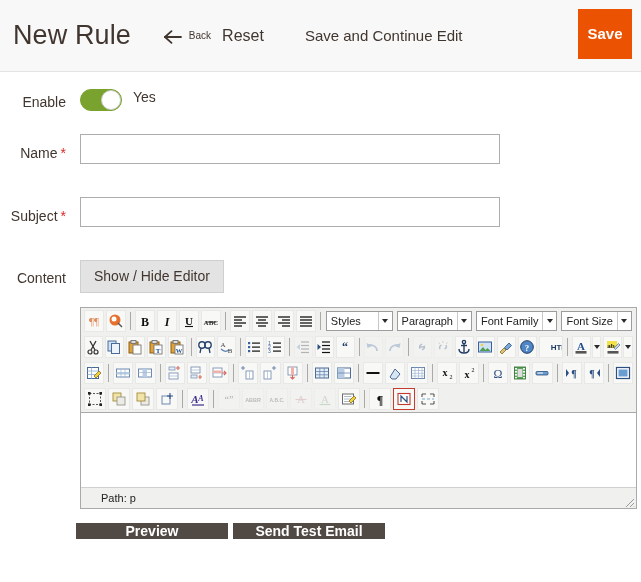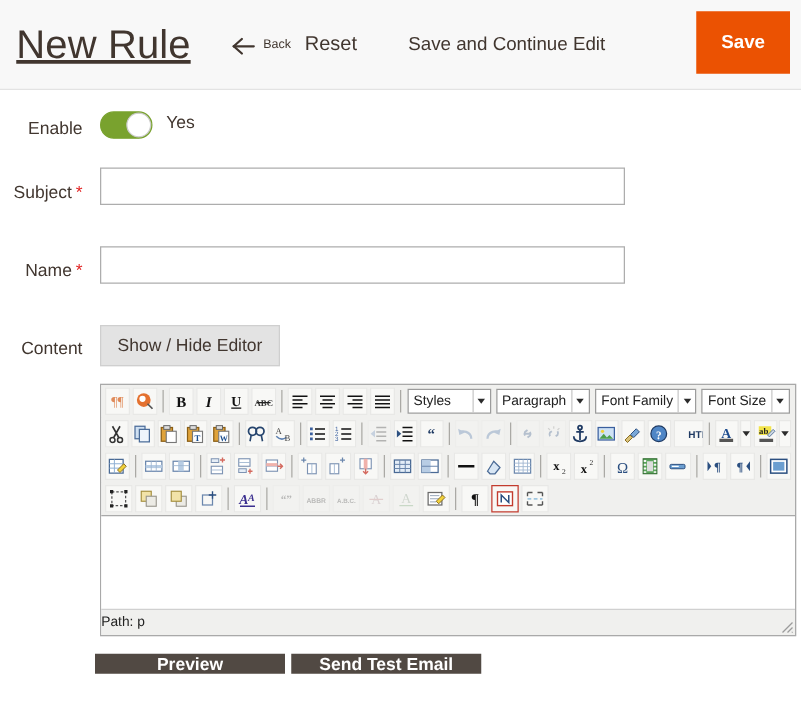--- a/index.html
+++ b/index.html
@@ -18,27 +18,26 @@
   
   .page-header {
     position: relative;
     height: 71px;
     background: #f8f8f8;
     border-bottom: 1px solid #e3e3e3;
     display: flex;
     align-items: center;
   }
   .page-title {
-    font-size: 32px;
+    font-size: 27px;
     font-weight: 400;
     color: #41362f;
     margin-left: 13px;
     letter-spacing: 0.1px;
     white-space: nowrap;
-    text-decoration: underline;
   }
   .header-actions {
     display: flex;
     align-items: center;
     margin-left: 32px;
     height: 100%;
   }
   .back-link {
     display: inline-flex;
     align-items: center;
@@ -66,21 +65,21 @@
     font-size: 15px;
     color: #41362f;
     margin-left: 41px;
     text-decoration: none;
     white-space: nowrap;
   }
   .save-button {
     position: absolute;
     right: 9px;
     top: 9px;
-    width: 75px;
+    width: 54px;
     height: 50px;
     background: #eb5202;
     color: #ffffff;
     font-size: 15px;
     font-weight: 700;
     border: none;
     cursor: pointer;
     font-family: "Liberation Sans", sans-serif;
     line-height: 50px;
     padding: 0;
@@ -282,21 +281,21 @@
   .status-bar {
     height: 20px;
     background: #f0f0ee;
     display: flex;
     align-items: center;
     position: relative;
   }
   .status-path {
     font-size: 11px;
     color: #222;
-    padding-left: 0;
+    padding-left: 20px;
     line-height: 20px;
   }
   .resize-grip {
     position: absolute;
     right: 1px;
     bottom: 1px;
     width: 13px;
     height: 13px;
   }
 
@@ -356,32 +355,32 @@
     <div class="field-control">
       <div class="toggle-wrap">
         <div class="toggle">
           <div class="knob"></div>
         </div>
         <div class="toggle-text">Yes</div>
       </div>
     </div>
   </div>
 
-  <div class="field-row row-subject">
+  <div class="field-row row-name">
     <div class="field-label">
-      <span>Subject</span><span class="req-star">*</span>
+      <span>Name</span><span class="req-star">*</span>
     </div>
     <div class="field-control">
       <input class="text-input" type="text" value="" style="">
     </div>
   </div>
 
-  <div class="field-row row-name">
+  <div class="field-row row-subject">
     <div class="field-label">
-      <span>Name</span><span class="req-star">*</span>
+      <span>Subject</span><span class="req-star">*</span>
     </div>
     <div class="field-control">
       <input class="text-input" type="text" value="" style="">
     </div>
   </div>
 
   <div class="field-row row-content">
     <div class="field-label">Content</div>
     <div class="field-control">
       <button class="show-hide-button">Show / Hide Editor</button>

